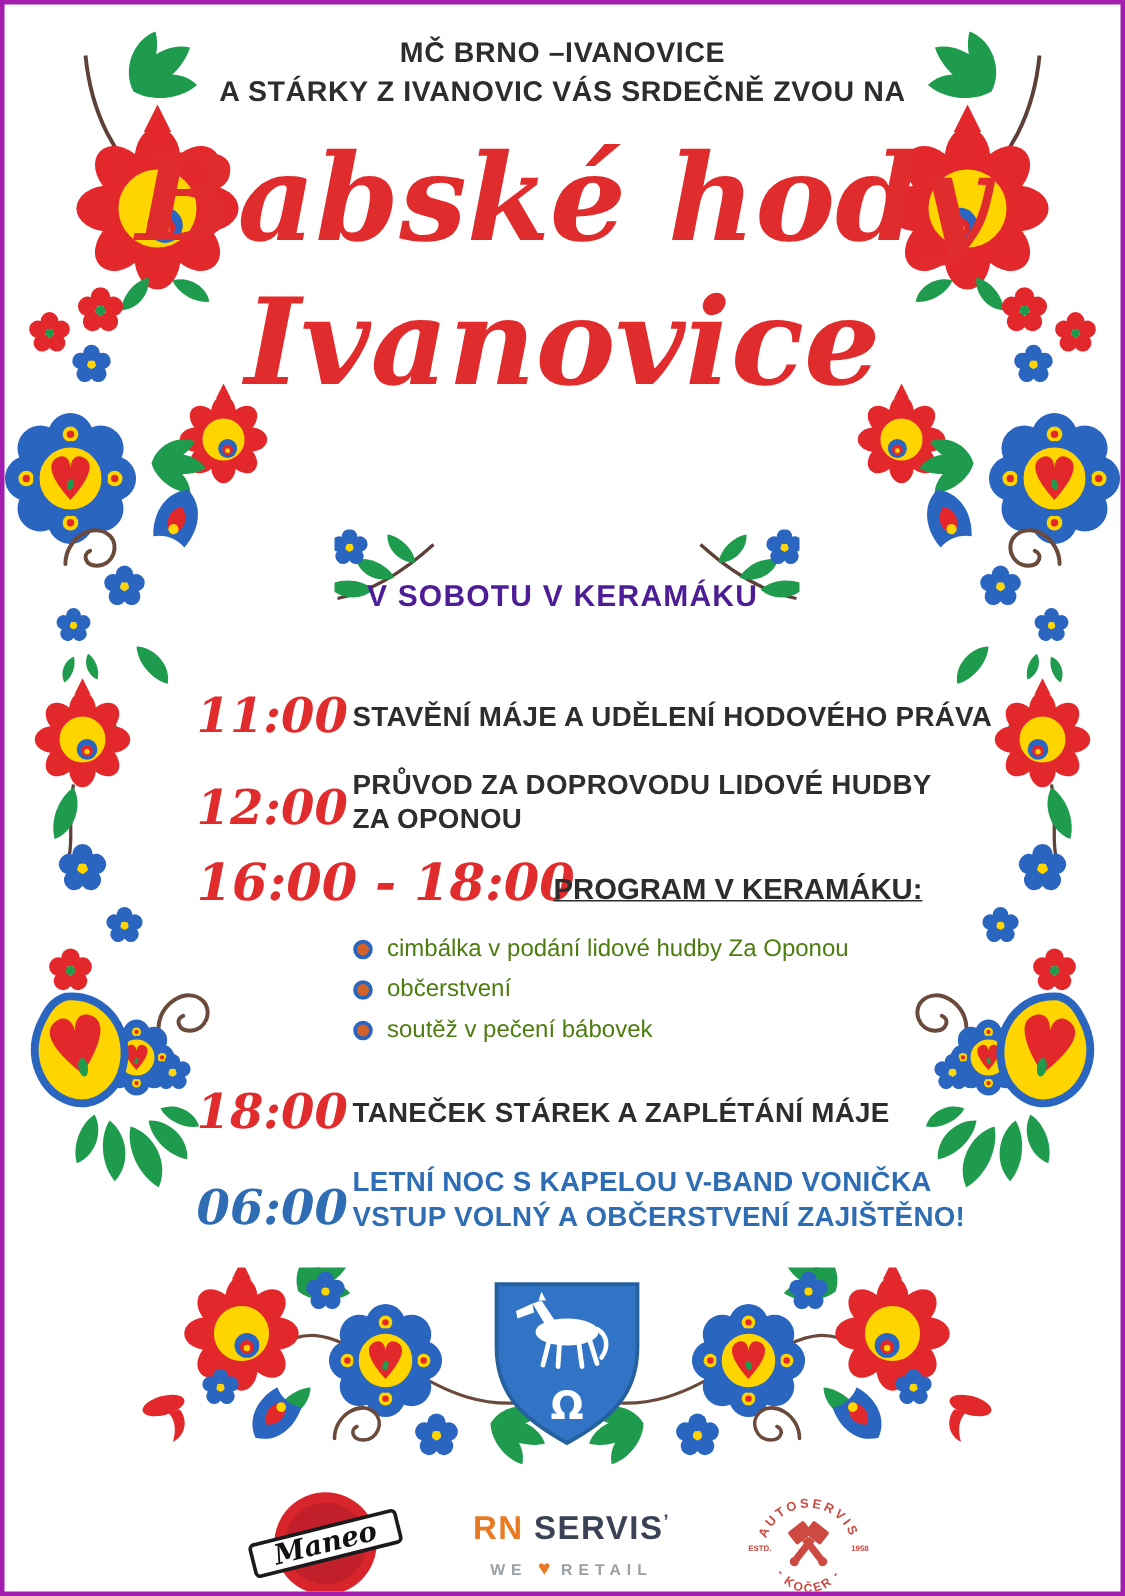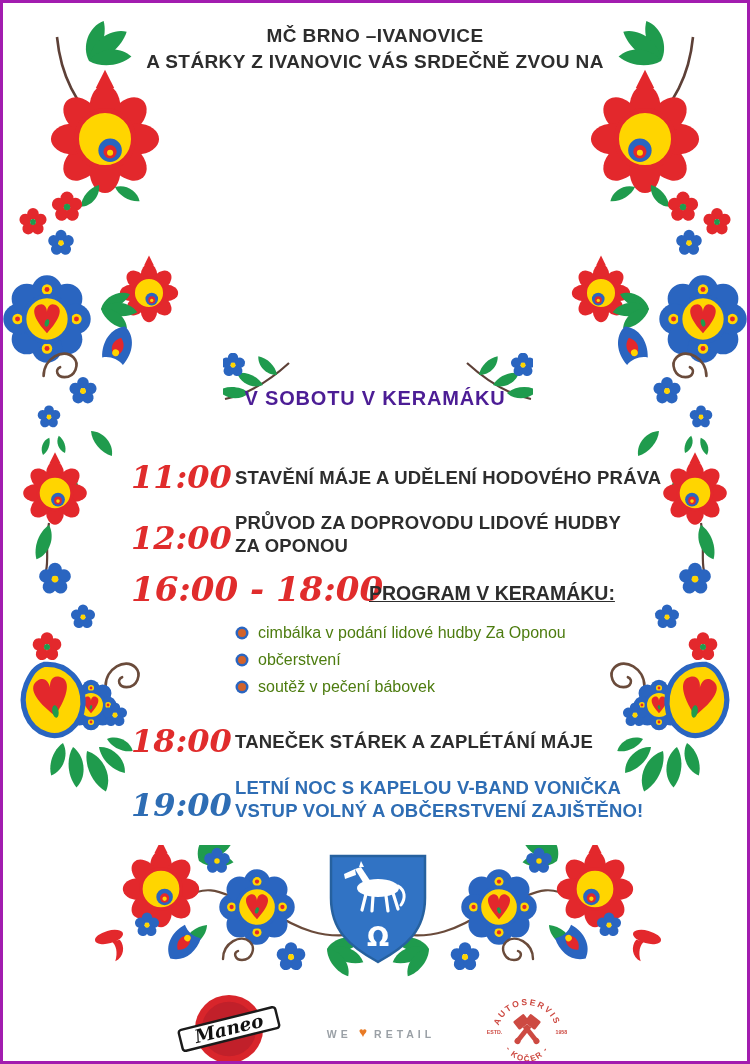--- a/index.html
+++ b/index.html
@@ -215,20 +215,24 @@
     </svg>
   <svg class="strip stripR" width="185" height="1064" viewBox="0 0 185 1064">
       <use href="#ornL"></use>
     </svg>
 
   <div class="hdr">
     <div>MČ BRNO –IVANOVICE</div>
     <div>A STÁRKY Z IVANOVIC VÁS SRDEČNĚ ZVOU NA</div>
   </div>
 
+  <div class="title">
+    <span class="t1">Babské hody</span>
+    <span class="t2">Ivanovice</span>
+  </div>
 
   <div class="sub">
     <span>V SOBOTU V</span>
     <span> </span>
     <span class="venue">KERAMÁKU</span>
   </div>
   <svg class="branch branchL" width="72" height="52" viewBox="0 0 72 52">
       <use href="#branch"></use>
     </svg>
   <svg class="branch branchR" width="72" height="52" viewBox="0 0 72 52">
@@ -264,21 +268,21 @@
         </div>
     </div>
   </div>
 
   <div class="row" id="r4">
     <span class="time">18:00</span>
     <div class="desc">TANEČEK STÁREK A ZAPLÉTÁNÍ MÁJE</div>
   </div>
 
   <div class="row" id="r5">
-    <span class="time">19:00</span>
+    <span class="time">06:00</span>
     <div class="desc l1">
       <span>LETNÍ NOC S KAPELOU</span>
       <span> </span>
       <span class="band">V-BAND VONIČKA</span>
     </div>
     <div class="desc l2">VSTUP VOLNÝ A OBČERSTVENÍ ZAJIŠTĚNO!</div>
   </div>
 
   <svg class="bandL" width="290" height="135" viewBox="0 0 290 135">
       <use href="#bandhalf"></use>
@@ -304,20 +308,23 @@
     <svg class="maneo" width="108" height="76" viewBox="0 0 110 78">
       <circle cx="55" cy="39" r="35" fill="#d8252b"></circle>
       <circle cx="55" cy="39" r="28" fill="#c1202a"></circle>
       <g transform="rotate(-14 55 39)">
         <rect x="4" y="28" width="102" height="22" rx="3" fill="#ffffff" stroke="#1b1b1b" stroke-width="2.5"></rect>
         <text x="55" y="45" text-anchor="middle" font-family="DejaVu Serif, serif" font-style="italic" font-weight="bold" font-size="19" fill="#111111">Maneo</text>
       </g>
     </svg>
 
     <div class="rn">
+      <div class="rnline">
+        <span class="rn1">RN</span><span class="rn2">SERVIS</span><span class="rnmark">’</span>
+      </div>
       <div class="rntag">
         <span>WE</span>
         <span class="heart">♥</span>
         <span>RETAIL</span>
       </div>
     </div>
 
     <svg class="kocer" width="96" height="88" viewBox="0 0 100 92">
       <defs>
         <path id="arcT" d="M19,52 A31,31 0 0 1 81,52"></path>

